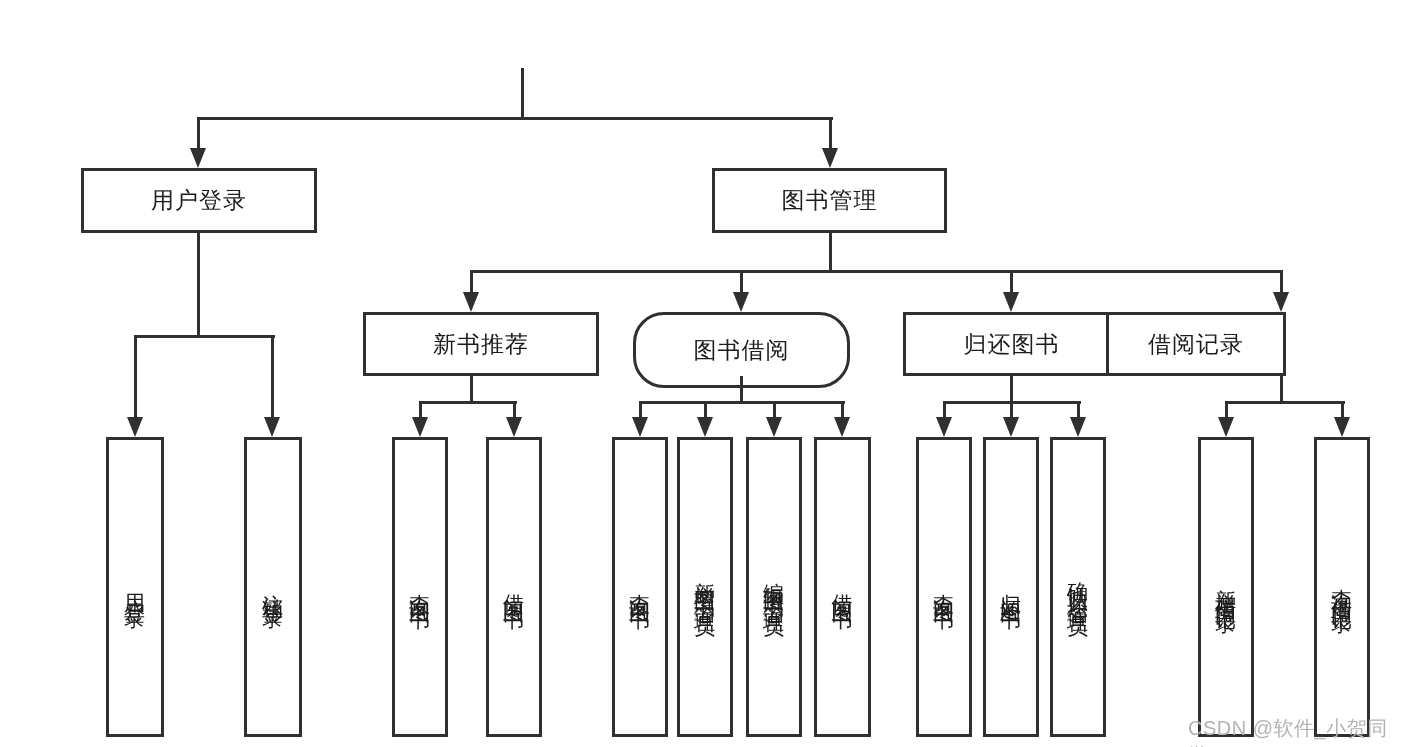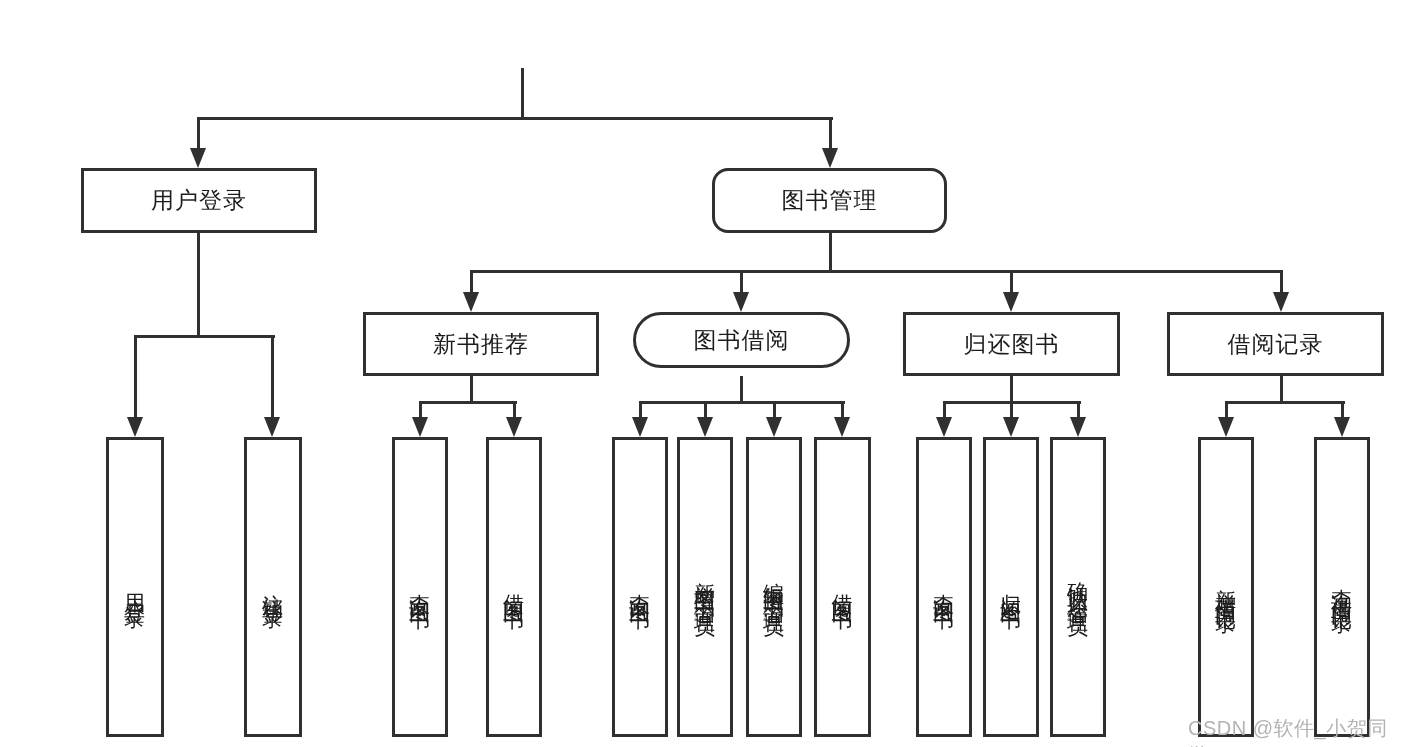--- a/index.html
+++ b/index.html
@@ -34,34 +34,34 @@
 </style>
 </head>
 <body>
 
 <div class="stage">
 
 
   <div class="box hlabel" style="left:81px;top:168px;width:236px;height:65px;">
     <span>用户登录</span>
   </div>
-  <div class="box hlabel" style="left:712px;top:168px;width:235px;height:65px;border-radius:16px;">
+  <div class="box hlabel" style="left:712px;top:168px;width:235px;height:65px;">
     <span>图书管理</span>
   </div>
 
   <div class="box hlabel" style="left:363px;top:312px;width:236px;height:64px;">
     <span>新书推荐</span>
   </div>
-  <div class="box hlabel" style="left:633px;top:312px;width:217px;height:56px;border-radius:31px;">
+  <div class="box hlabel" style="left:633px;top:312px;width:217px;height:76px;border-radius:31px;">
     <span>图书借阅</span>
   </div>
   <div class="box hlabel" style="left:903px;top:312px;width:217px;height:64px;">
     <span>归还图书</span>
   </div>
-  <div class="box hlabel" style="left:1167px;top:312px;width:217px;height:64px;align-items:center;">
+  <div class="box hlabel" style="left:1106px;top:312px;width:180px;height:64px;align-items:center;">
     <span>借阅记录</span>
   </div>
 
   <div class="box leaf" style="left:106px;top:437px;width:58px;height:300px;">
     <span class="vtext">用户登录</span>
   </div>
   <div class="box leaf" style="left:244px;top:437px;width:58px;height:300px;">
     <span class="vtext">注销登录</span>
   </div>
 

